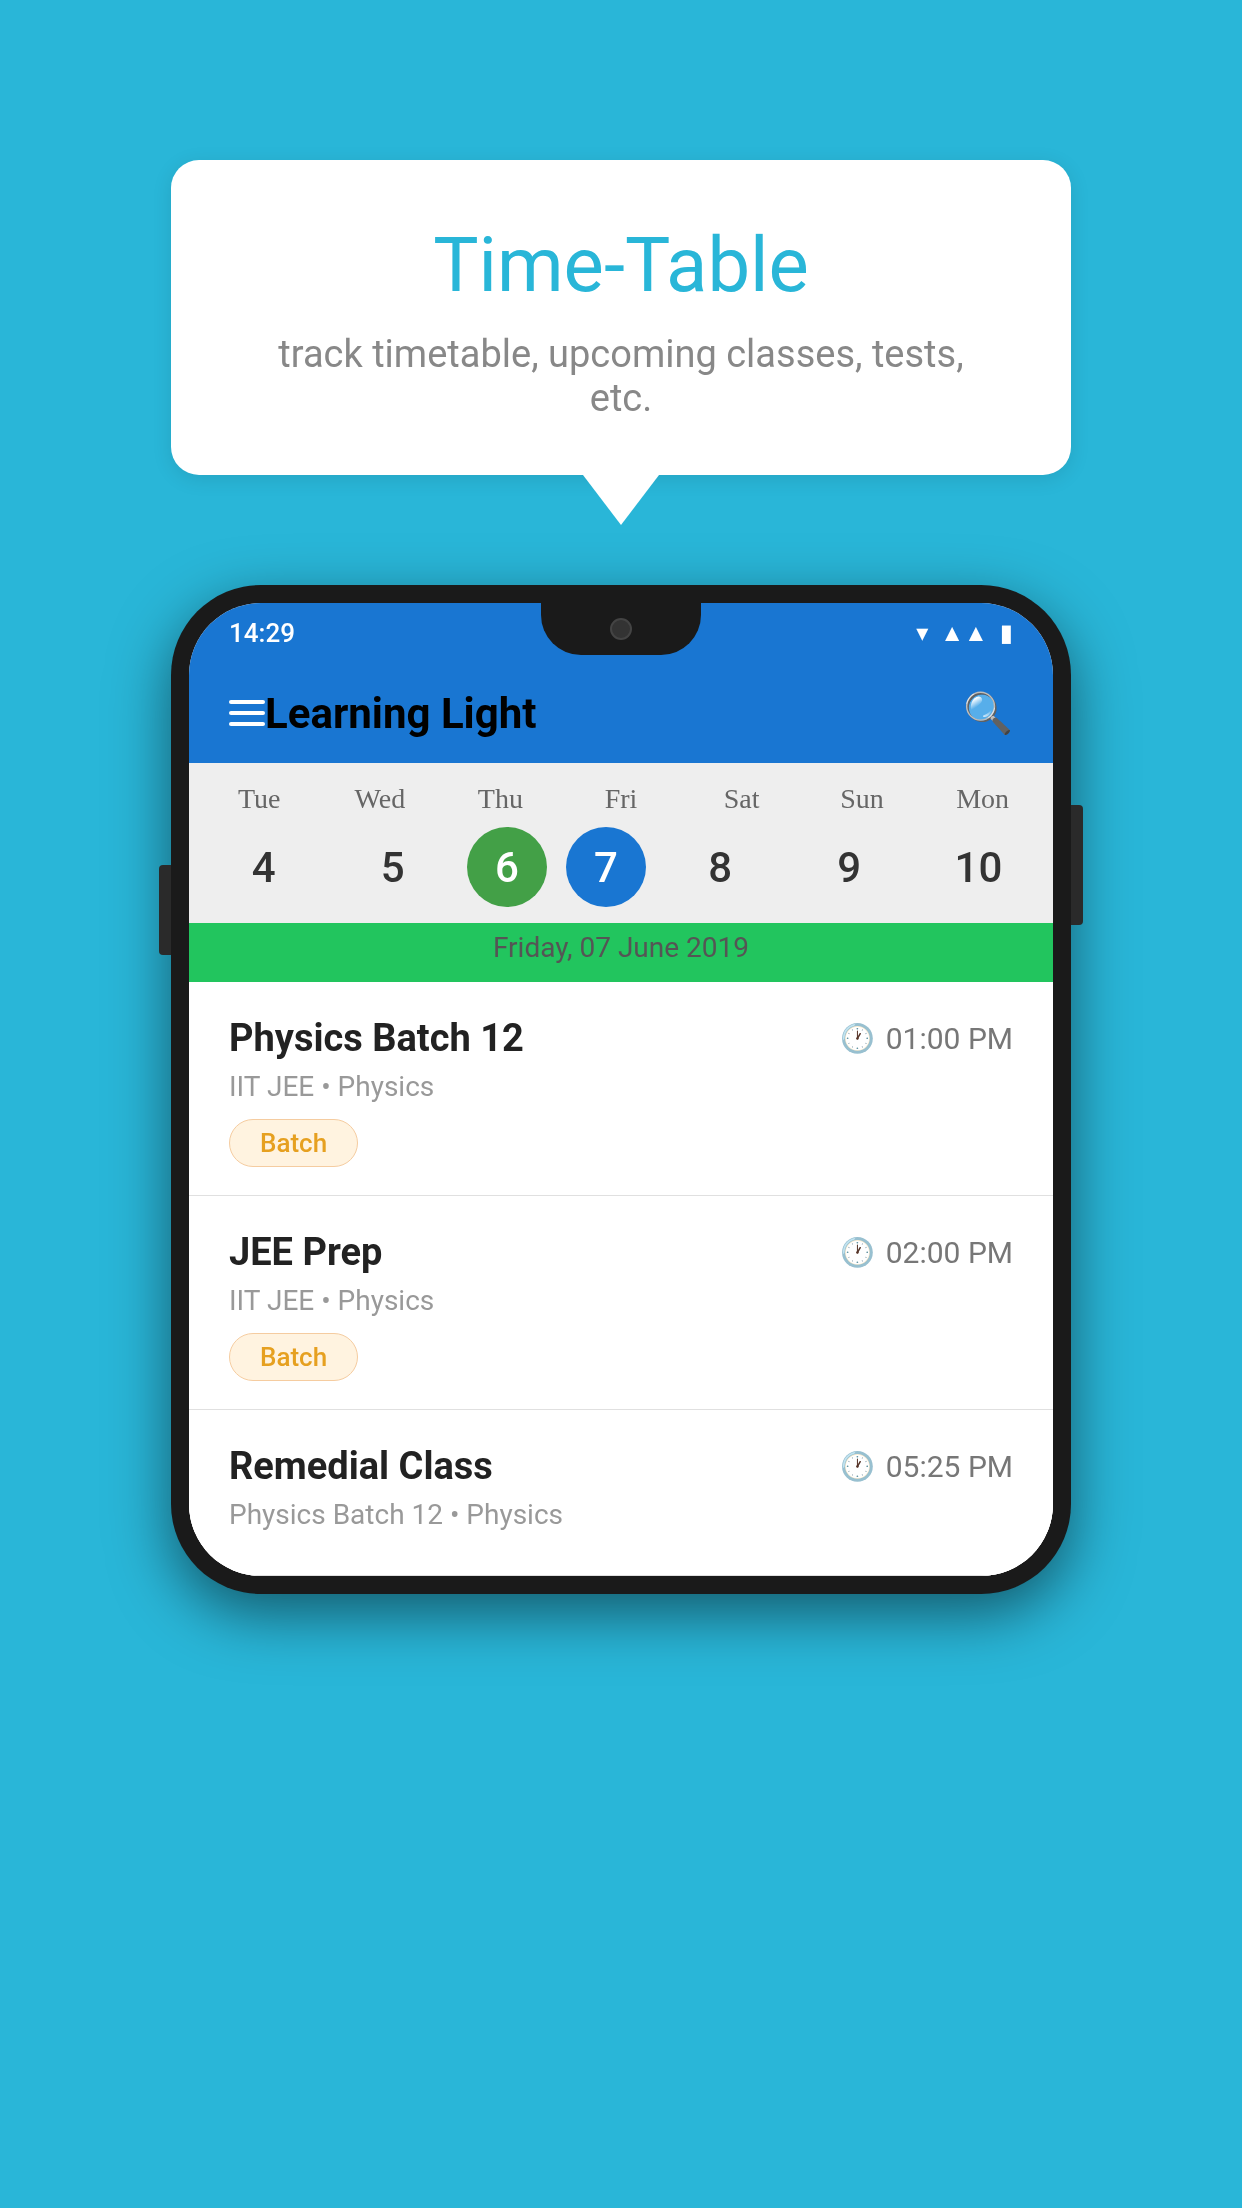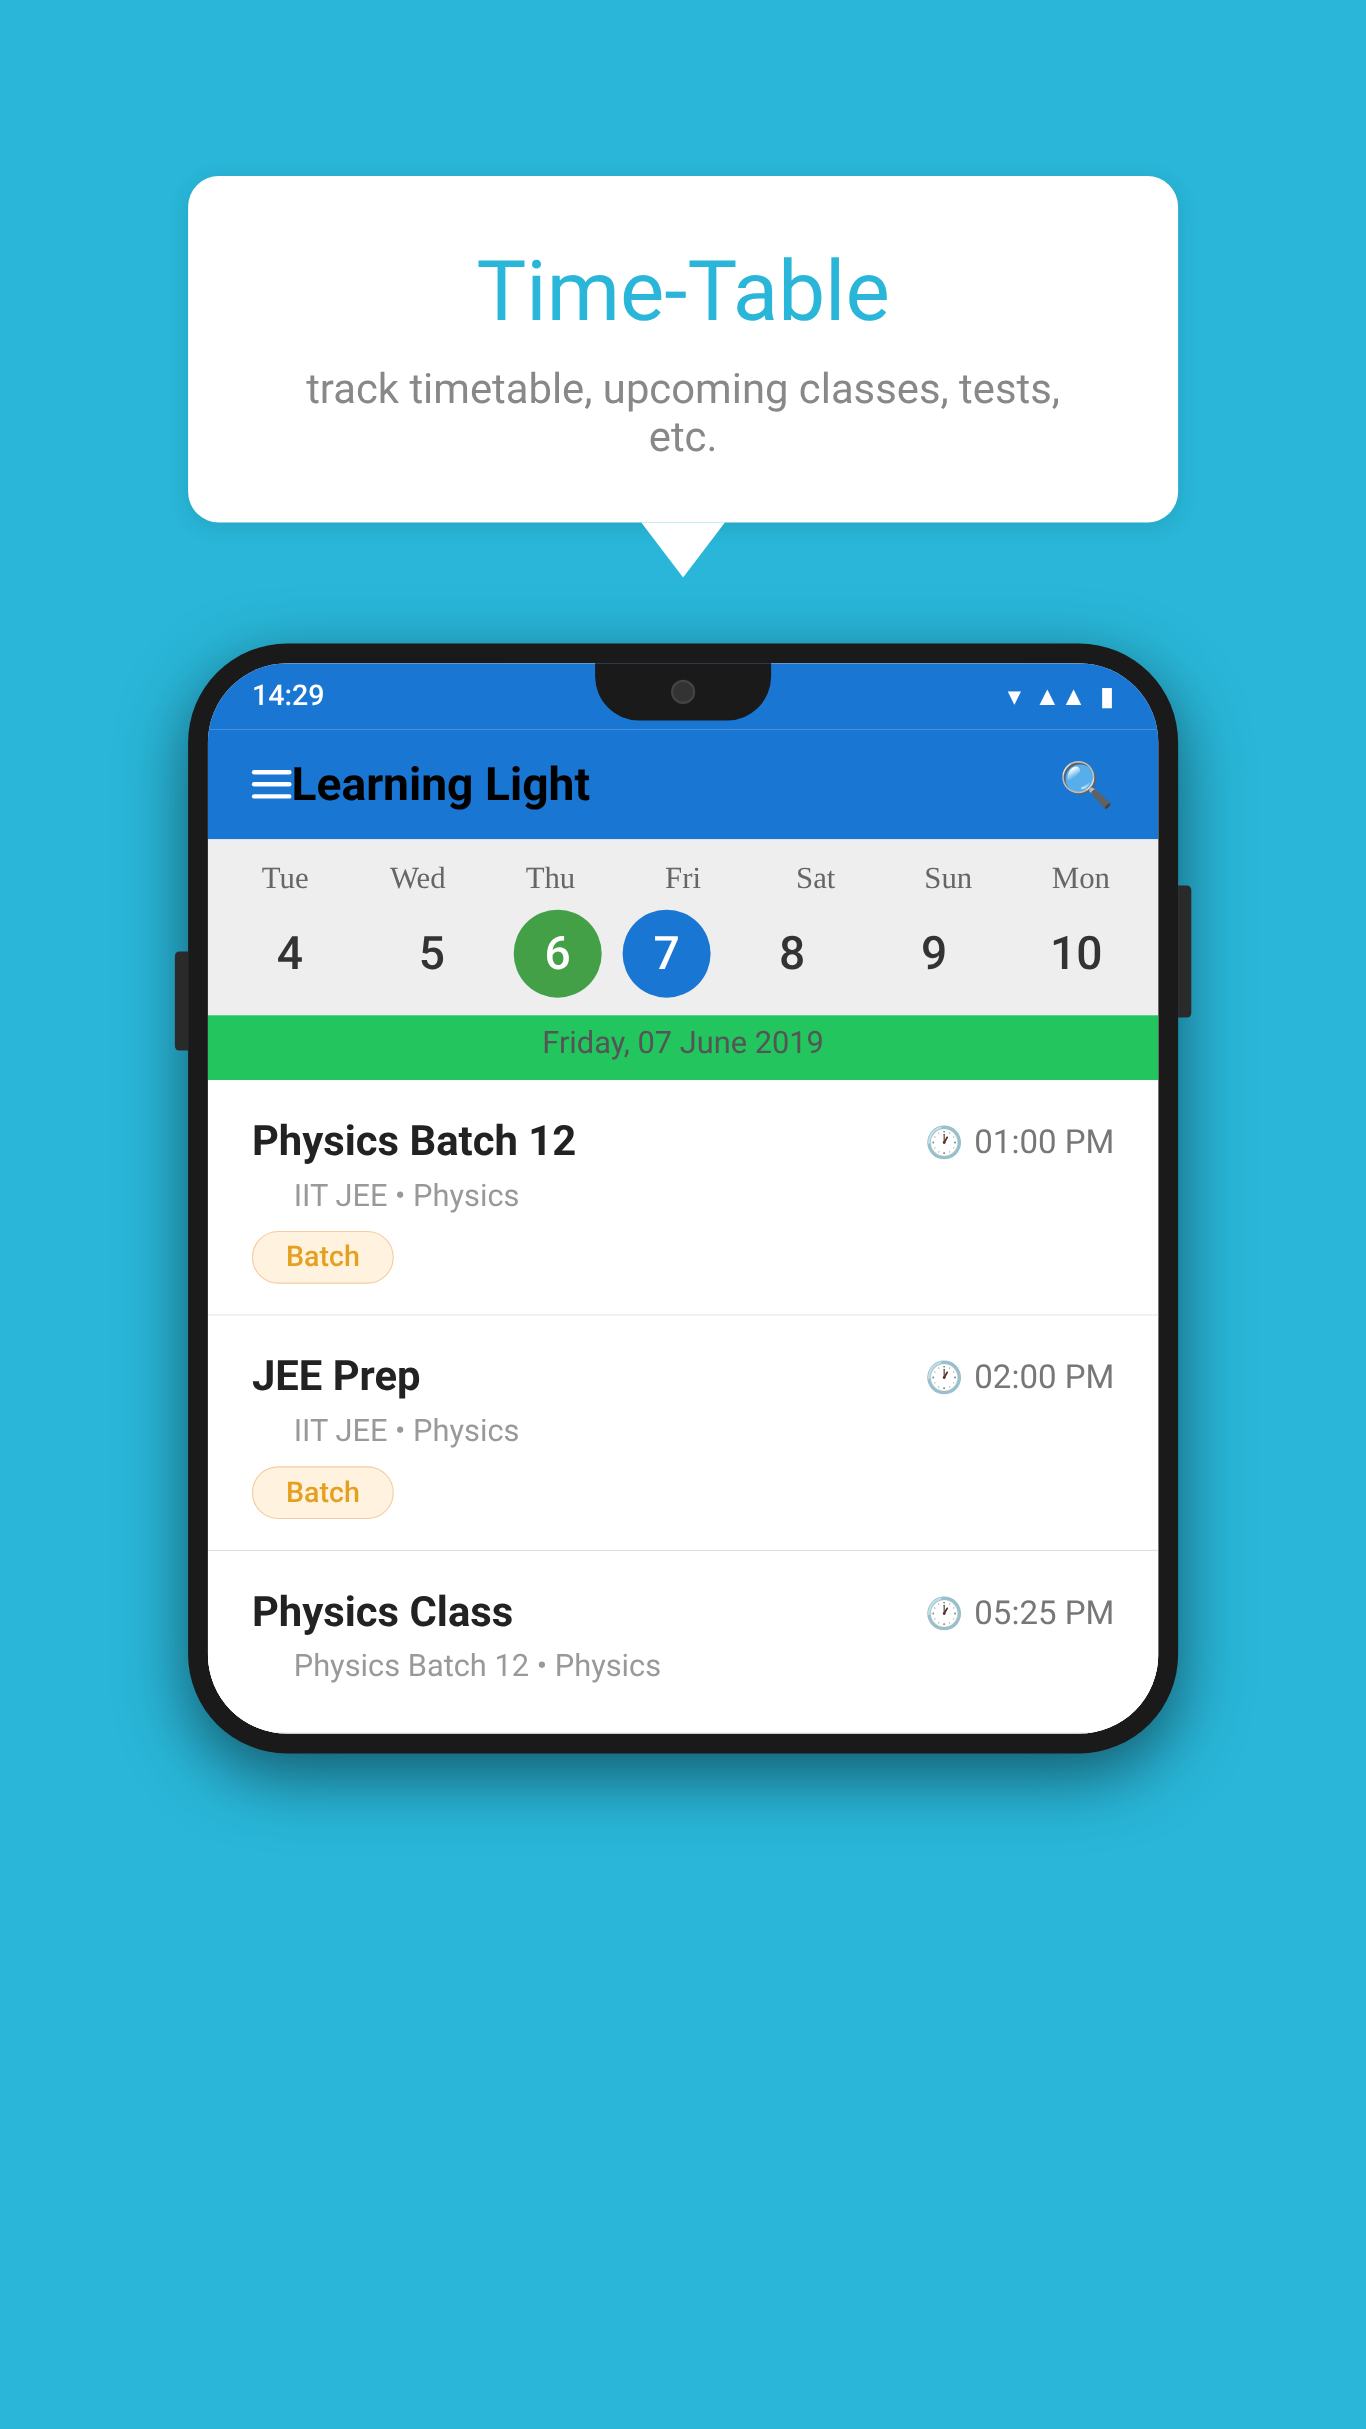--- a/index.html
+++ b/index.html
@@ -290,21 +290,20 @@
 
     .clock-icon {
       font-size: 28px;
       color: #888;
     }
 
     .schedule-item-sub {
       font-size: 28px;
       color: #999;
       margin-bottom: 16px;
-      margin-left: 38px;
     }
 
     .batch-badge {
       display: inline-block;
       background: #FFF3E0;
       color: #E6A020;
       border: 1.5px solid #F5CCA0;
       border-radius: 30px;
       padding: 8px 30px;
       font-size: 26px;
@@ -393,21 +392,21 @@
               <span class="clock-icon">🕐</span>
               02:00 PM
             </span>
           </div>
           <div class="schedule-item-sub">IIT JEE • Physics</div>
           <span class="batch-badge">Batch</span>
         </div>
 
         <div class="schedule-item">
           <div class="schedule-item-header">
-            <span class="schedule-item-name">Physics Class</span>
+            <span class="schedule-item-name">Remedial Class</span>
             <span class="schedule-item-time">
               <span class="clock-icon">🕐</span>
               05:25 PM
             </span>
           </div>
           <div class="schedule-item-sub">Physics Batch 12 • Physics</div>
         </div>
 
       </div>
 

